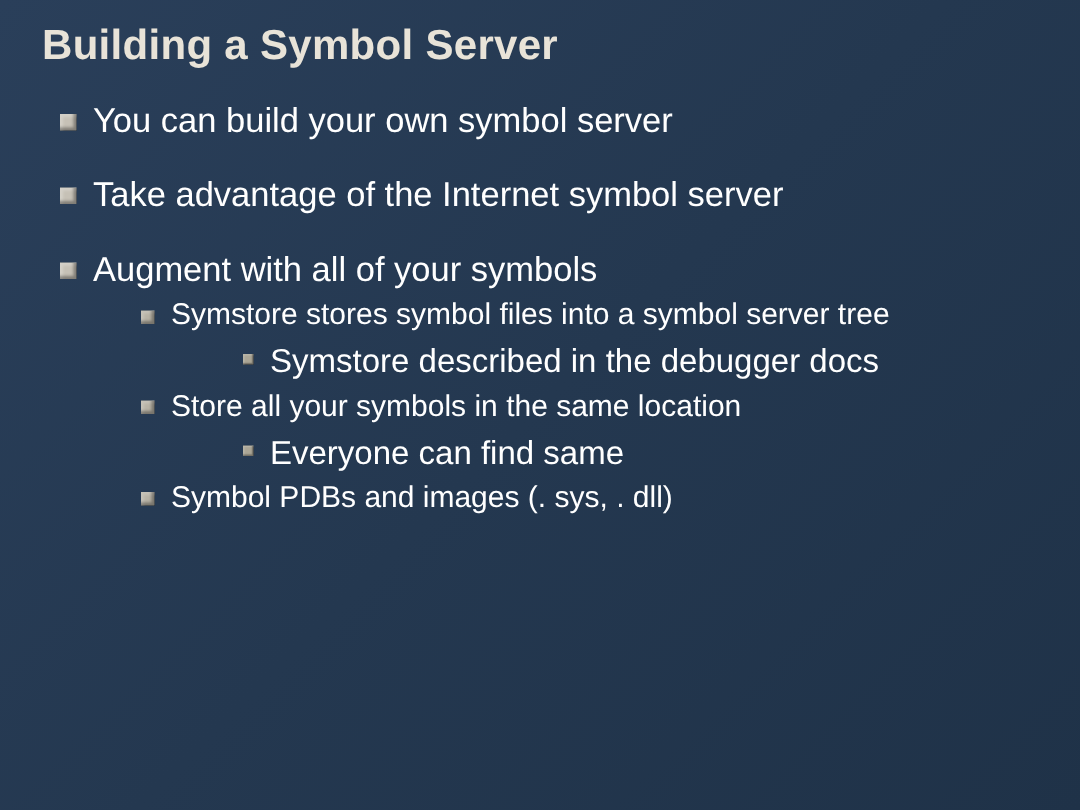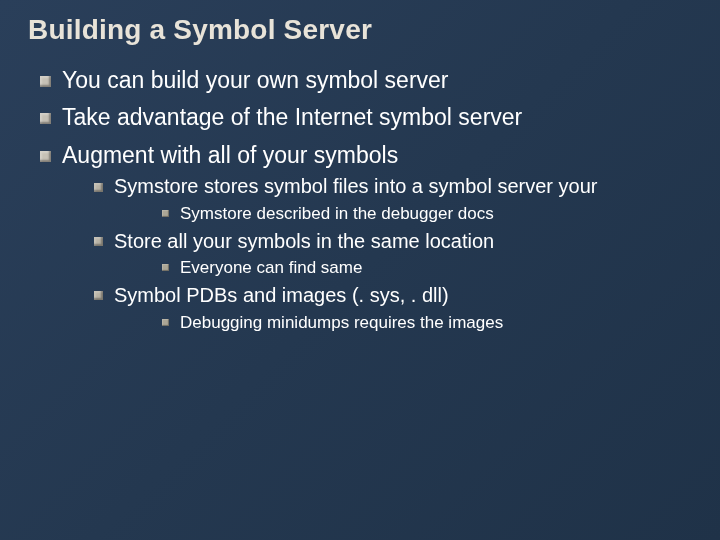--- a/index.html
+++ b/index.html
@@ -33,21 +33,21 @@
     padding: 0;
   }
   li {
     position: relative;
     line-height: 1.28;
   }
   
   .lvl1 > li {
     font-size: 23px;
     padding-left: 34px;
-    margin: 8px 0;
+    margin: 20px 0;
   }
   .lvl1 > li::before {
     content: "";
     position: absolute;
     left: 12px;
     top: 0.42em;
     width: 11px;
     height: 11px;
     background: #c6c1b6;
     box-shadow: inset -2px -2px 2px rgba(0,0,0,0.35), inset 2px 2px 2px rgba(255,255,255,0.25);
@@ -63,21 +63,21 @@
     position: absolute;
     left: 10px;
     top: 0.42em;
     width: 9px;
     height: 9px;
     background: #b8b3a6;
     box-shadow: inset -2px -2px 2px rgba(0,0,0,0.35), inset 2px 2px 2px rgba(255,255,255,0.2);
   }
   
   .lvl3 > li {
-    font-size: 17px;
+    font-size: 22px;
     padding-left: 26px;
     margin: 3px 0 3px 40px;
   }
   .lvl3 > li::before {
     content: "";
     position: absolute;
     left: 8px;
     top: 0.42em;
     width: 7px;
     height: 7px;
@@ -94,33 +94,30 @@
 
   <ul class="lvl1">
     <li>You can build your own symbol server</li>
     <li>
       <span>Take advantage of the Internet symbol server</span>
     </li>
     <li class="gap-top">
       <span>Augment with all of your symbols</span>
       <ul class="lvl2">
         <li>
-          <span>Symstore stores symbol files into a symbol server your</span>
+          <span>Symstore stores symbol files into a symbol server tree</span>
           <ul class="lvl3">
             <li>Symstore described in the debugger docs</li>
           </ul>
         </li>
         <li>
           <span>Store all your symbols in the same location</span>
           <ul class="lvl3">
             <li>Everyone can find same</li>
           </ul>
         </li>
         <li>
           <span>Symbol PDBs and images (. sys, . dll)</span>
-          <ul class="lvl3">
-            <li>Debugging minidumps requires the images</li>
-          </ul>
         </li>
       </ul>
     </li>
   </ul>
 </div>
 
 </body></html>

